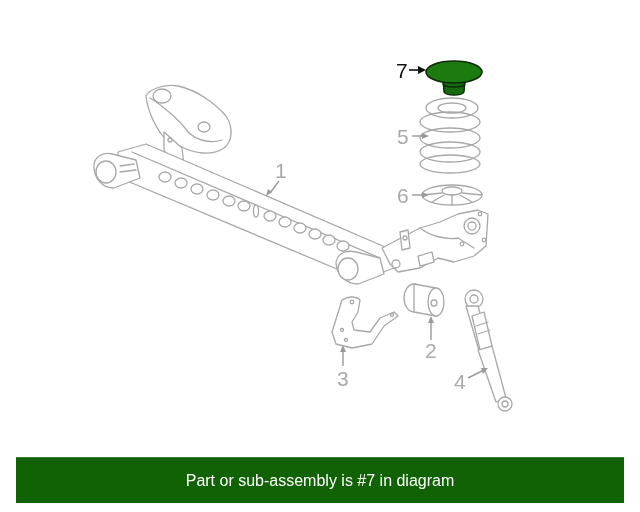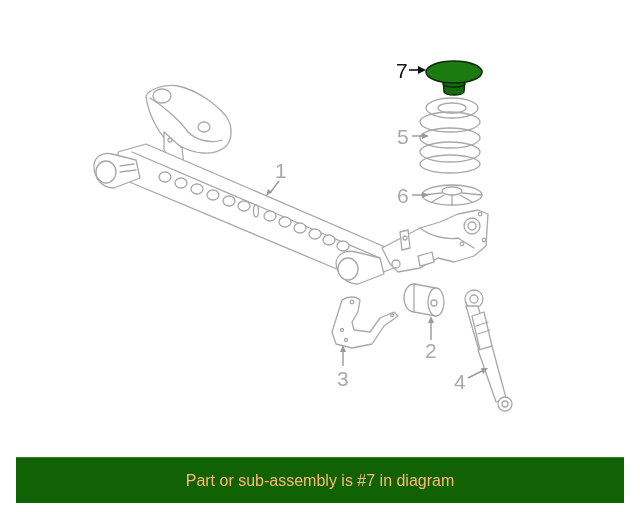--- a/index.html
+++ b/index.html
@@ -5,21 +5,21 @@
   html, body { margin: 0; padding: 0; background: #ffffff; }
   body { width: 640px; height: 512px; position: relative; overflow: hidden;
          font-family: "Liberation Sans", sans-serif; }
   #diagram { position: absolute; left: 0; top: 0; width: 640px; height: 450px; }
   .callout { position: absolute; font-family: "Liberation Sans", sans-serif;
              font-size: 21px; line-height: 21px; color: #a9a9a9; }
   .callout.active { color: #111111; }
   #banner { position: absolute; left: 16px; top: 457px; width: 608px; height: 45px;
             background: #116105; border-top: 1px solid #3c7d2e;
             display: flex; flex-direction: column; align-items: center; justify-content: center; }
-  #banner span { display: block; font-size: 16px; line-height: 18px; color: #fdba74; text-align: center; }
+  #banner span { display: block; font-size: 16px; line-height: 18px; color: #ffffff; text-align: center; }
   svg .part { fill: #ffffff; stroke: #a8a8a8; stroke-width: 1.3; stroke-linejoin: round; }
   svg .ln { fill: none; stroke: #a8a8a8; stroke-width: 1.3; stroke-linecap: round; stroke-linejoin: round; }
   svg .arrow { fill: none; stroke: #9a9a9a; stroke-width: 1.4; }
   svg .arrowhead { fill: #9a9a9a; }
   svg .sel { fill: #1b7a10; stroke: #0c2a08; stroke-width: 1.6; }
   svg .sel2 { fill: #156a0c; stroke: #0c2a08; stroke-width: 1.4; }
 </style>
 </head>
 <body>
 

